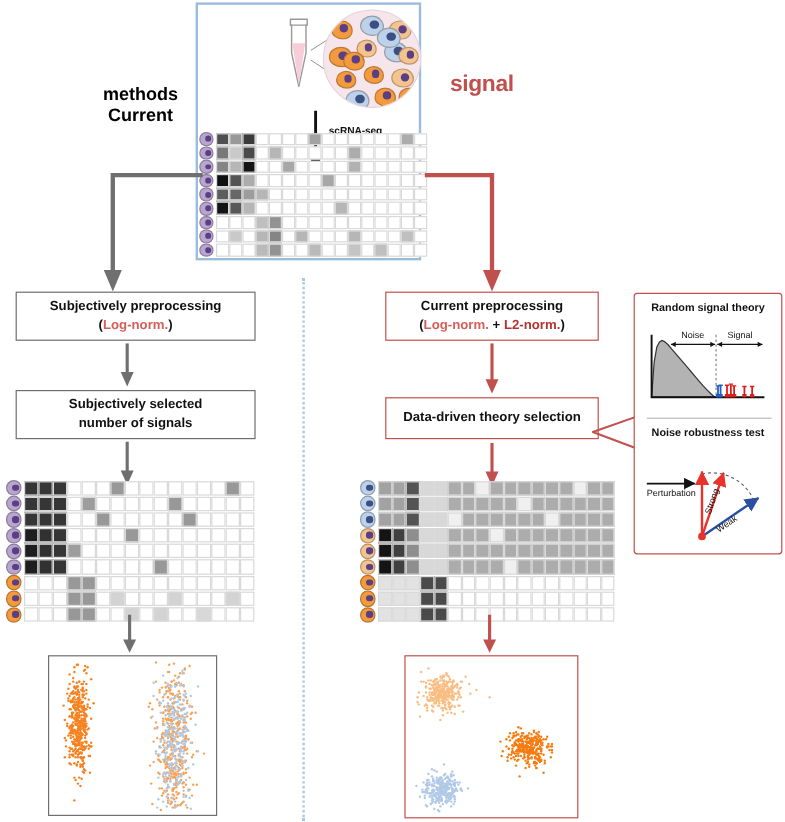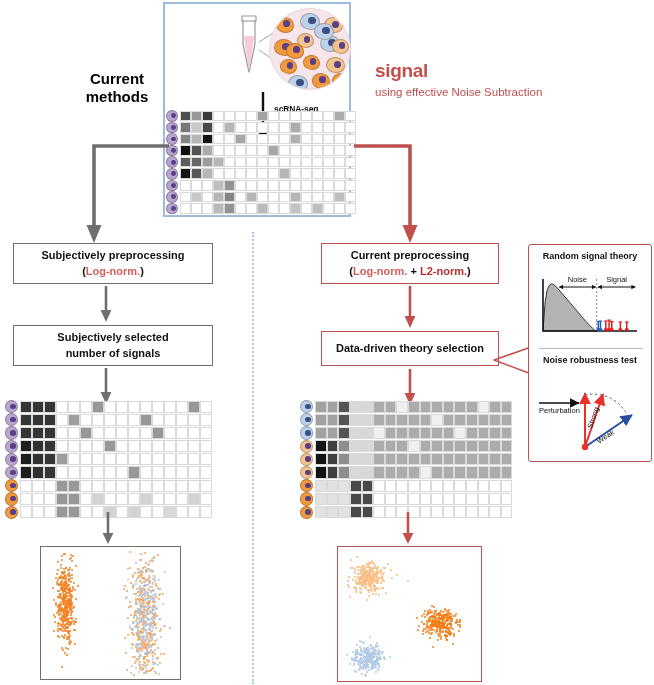--- a/index.html
+++ b/index.html
@@ -336,26 +336,25 @@
       <div class="mcell" style="width: 11px; height: 10.6px; background: rgb(196, 196, 196);"></div>
       <div class="mcell" style="width: 11px; height: 10.6px; background: rgb(255, 255, 255);"></div>
       <div class="mcell" style="width: 11px; height: 10.6px; background: rgb(191, 191, 191);"></div>
       <div class="mcell" style="width: 11px; height: 10.6px; background: rgb(255, 255, 255);"></div>
       <div class="mcell" style="width: 11px; height: 10.6px; background: rgb(255, 255, 255);"></div>
       <div class="mcell" style="width: 11px; height: 10.6px; background: rgb(255, 255, 255);"></div>
     </div>
   </div>
 
 <div class="abs" id="current-methods">
+  <div>methods</div>
   <div>Current</div>
-  <div>methods</div>
 </div>
 <div class="abs" id="sclens-title">signal</div>
 <div class="abs" id="sclens-sub">
-  <div>using effective Noise Subtraction</div>
 </div>
 
 <svg class="abs" id="arrow-left" viewBox="0 0 85 105">
   <path d="M84,6 H9 V88" fill="none" stroke="#6f6f6f" stroke-width="3.6"></path>
   <polygon points="9,103 1.5,85 16.5,85" fill="#6f6f6f"></polygon>
 </svg>
 <svg class="abs" id="arrow-right" viewBox="0 0 90 105">
   <path d="M2,6 H58 V88" fill="none" stroke="#c0504d" stroke-width="3.6"></path>
   <polygon points="58,103 50.5,85 65.5,85" fill="#c0504d"></polygon>
 </svg>

